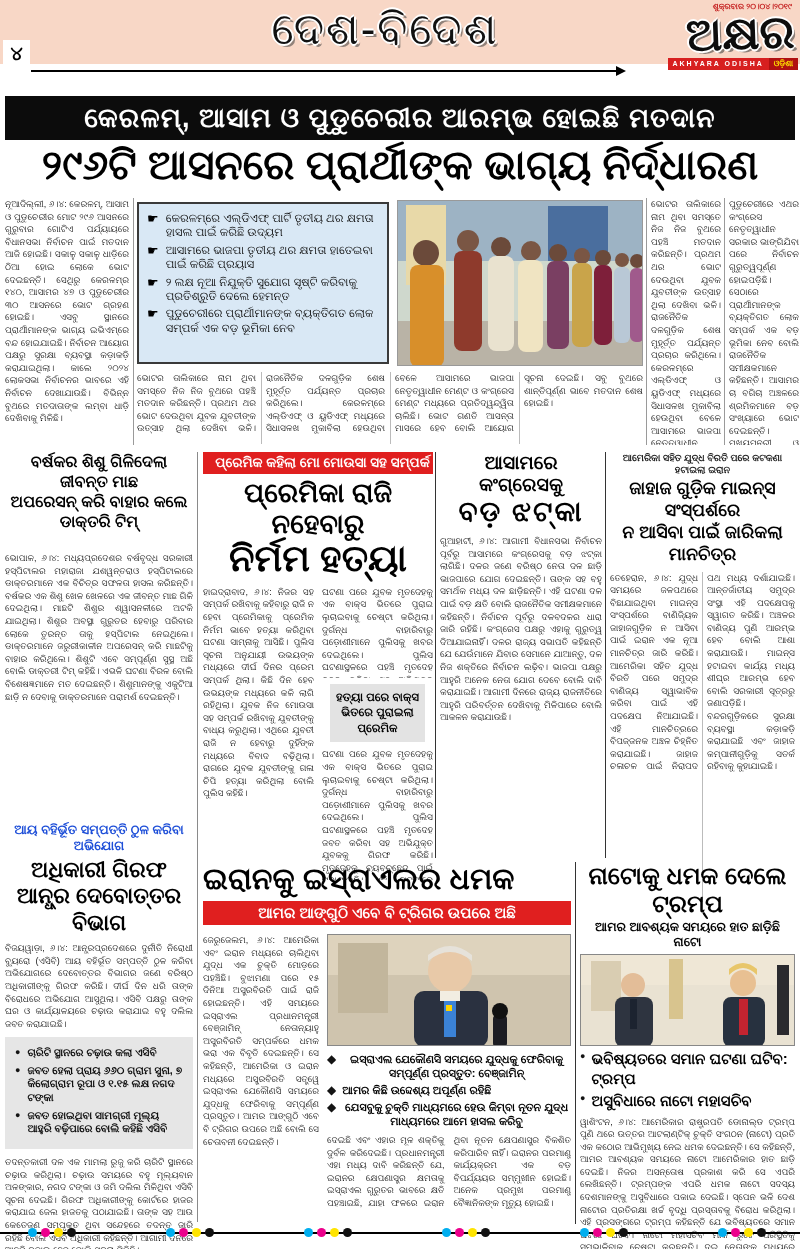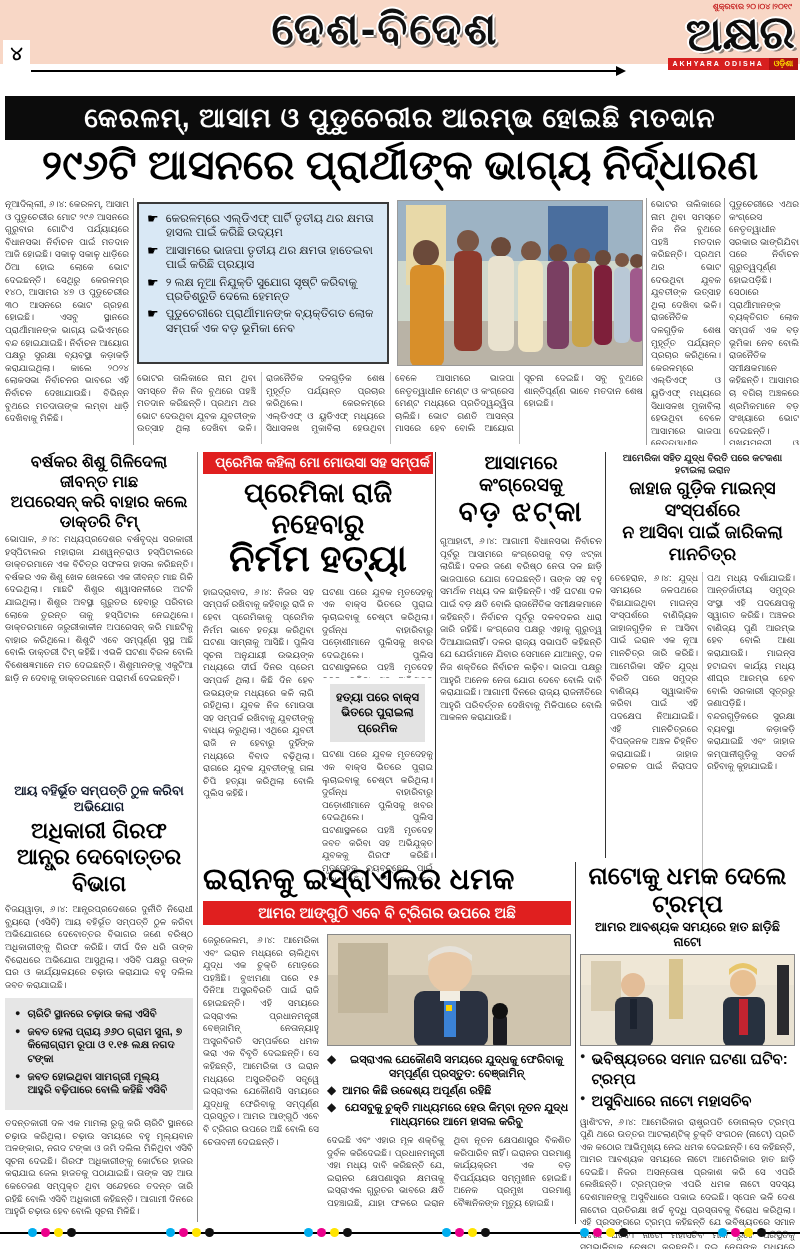--- a/index.html
+++ b/index.html
@@ -6,21 +6,21 @@
   html,body { background:#fff; }
   .page {
     position:relative; width:800px; height:1249px; margin:0 auto;
     background:#fff; overflow:hidden;
     font-family:"Liberation Sans", sans-serif; color:#141414;
   }
   
   .mast-band { position:absolute; left:0; top:0; width:800px; height:64px; background:#f8d7c6; }
   .mast-title {
     position:absolute; left:150px; top:4px; width:470px; text-align:center;
-    font-size:44px; font-weight:700; color:#111; letter-spacing:2px;
+    font-size:44px; font-weight:400; color:#111; letter-spacing:2px;
     text-shadow:-2px 0 0 #fff, 2px 0 0 #fff, 0 -2px 0 #fff, 0 2px 0 #fff, 3px 3px 0 rgba(60,60,60,.55);
   }
   .page-num {
     position:absolute; left:3px; top:40px; width:27px; height:27px; background:#fff;
     font-size:19px; font-weight:700; text-align:center; line-height:27px; color:#000;
   }
   .mast-arrow { position:absolute; left:31px; top:70px; width:586px; height:2px; background:#000; }
   .mast-arrow .head {
     position:absolute; right:-9px; top:-4px; width:0; height:0;
     border-left:10px solid #000; border-top:5px solid transparent; border-bottom:5px solid transparent;
@@ -57,22 +57,22 @@
   .lead-photo { position:absolute; left:392px; top:2px; width:246px; height:166px; border:1px solid #999; overflow:hidden; }
   .lead-colA { position:absolute; left:646px; top:0; width:70px; height:247px; }
   .lead-colB { position:absolute; left:724px; top:0; width:70px; height:247px; }
   .lead-bottom { position:absolute; left:132px; top:174px; width:506px; height:72px;
     column-count:4; column-gap:10px; column-rule:1px solid #bbb; }
   .vrule { position:absolute; width:1px; background:#9a9a9a; }
   
   .left-rail { position:absolute; left:5px; top:452px; width:188px; height:790px; }
   .rail-rule { position:absolute; left:197px; top:452px; width:1px; height:770px; background:#8a8a8a; }
   .h-fish { font-size:16px; font-weight:800; text-align:center; line-height:1.25; color:#000; }
-  .fish-body { height:250px; margin-top:1px; }
-  .kicker-sm { font-size:13px; font-weight:800; text-align:center; color:#0f172a; margin-top:0; }
+  .fish-body { height:250px; margin-top:20px; }
+  .kicker-sm { font-size:13px; font-weight:800; text-align:center; color:#1d4ed8; margin-top:20px; }
   .h-andhra { font-size:22px; font-weight:800; text-align:center; line-height:1.2; color:#000; margin-top:3px; }
   .andhra-body1 { height:88px; margin-top:6px; }
   .gray-points { background:#e6e6e6; padding:9px 10px; margin:7px 0 7px 0; }
   .gp-row { display:flex; gap:7px; margin-bottom:4px; }
   .gp-row .dot { font-size:9px; line-height:1.5; }
   .gp-row .gtxt { font-size:10.5px; font-weight:600; line-height:1.3; color:#0d0d0d; }
   .andhra-body2 { height:190px; }
   .murder-sec { position:absolute; left:203px; top:452px; width:230px; height:406px; }
   .red-strip { background:#e01f1f; color:#fff; font-weight:800; text-align:center; }
   .murder-kicker { height:22px; font-size:13.5px; line-height:22px;padding-left:9px; }

